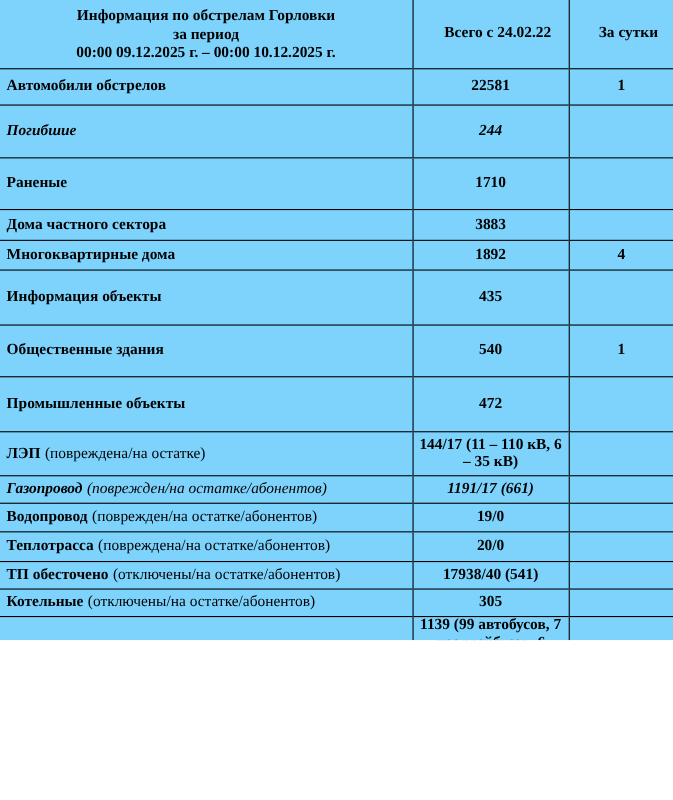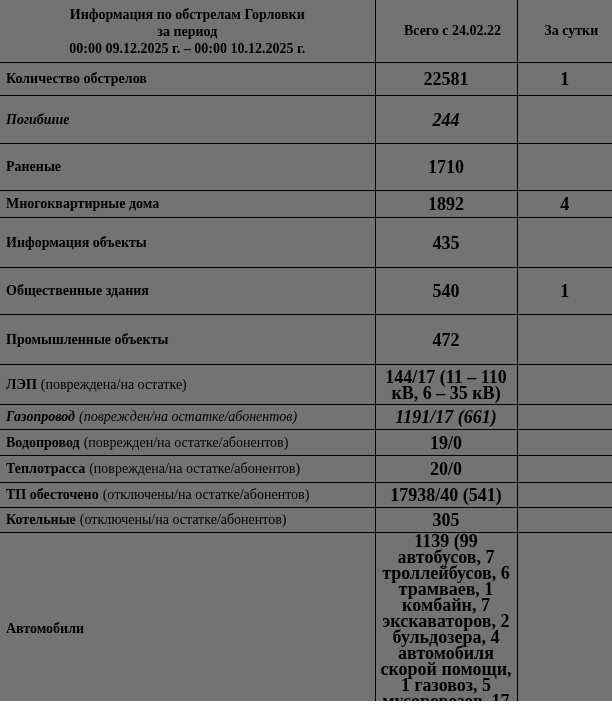--- a/index.html
+++ b/index.html
@@ -1,19 +1,19 @@
 <!DOCTYPE html>
 <html><head>
 <meta charset="utf-8">
 <style>
   html, body { margin: 0; padding: 0; background: #ffffff; }
   .page {
     width: 612px;
-    height: 701px;
-    background: #737373;
+    height: 582px;
+    background: #7dd3fc;
     overflow: hidden;
     font-family: "Liberation Serif", serif;
     color: #000000;
   }
   table {
     border-collapse: collapse;
     table-layout: fixed;
     width: 612px;
   }
   td, th { padding: 0; vertical-align: middle; overflow: hidden; }
@@ -37,21 +37,21 @@
     font-size: 14px;
     line-height: 16px;
   }
   .lbl { font-weight: bold; }
   .note { font-weight: normal; }
   .note:not(:empty) { margin-left: 4px; }
 
   .val {
     text-align: center;
     font-weight: bold;
-    font-size: 18px;
+    font-size: 14px;
     line-height: 16px;
     padding: 0 4px;
   }
 </style>
 </head>
 <body>
 
 <div class="page">
   <table>
     <colgroup>
@@ -65,32 +65,37 @@
           <div class="hdr-title-line">Информация по обстрелам Горловки</div>
           <div class="hdr-title-line">за период</div>
           <div class="hdr-title-line">00:00 09.12.2025 г. – 00:00 10.12.2025 г.</div>
         </th>
         <th class="c2">Всего с 24.02.22</th>
         <th class="c3">За сутки</th>
       </tr>
     </thead>
     <tbody id="rows">
         <tr style="height: 33px;">
-          <td class="c1 cell-label"><span class="lbl">Количество обстрелов</span><span class="note"></span></td>
+          <td class="c1 cell-label"><span class="lbl">Автомобили обстрелов</span><span class="note"></span></td>
           <td class="c2 val">22581</td>
           <td class="c3 val">1</td>
         </tr>
         <tr style="height: 48px; font-style: italic;">
           <td class="c1 cell-label"><span class="lbl">Погибшие</span><span class="note"></span></td>
           <td class="c2 val">244</td>
           <td class="c3 val"></td>
         </tr>
         <tr style="height: 47px;">
           <td class="c1 cell-label"><span class="lbl">Раненые</span><span class="note"></span></td>
           <td class="c2 val">1710</td>
+          <td class="c3 val"></td>
+        </tr>
+        <tr style="height: 28px;">
+          <td class="c1 cell-label"><span class="lbl">Дома частного сектора</span><span class="note"></span></td>
+          <td class="c2 val">3883</td>
           <td class="c3 val"></td>
         </tr>
         <tr style="height: 27px;">
           <td class="c1 cell-label"><span class="lbl">Многоквартирные дома</span><span class="note"></span></td>
           <td class="c2 val">1892</td>
           <td class="c3 val">4</td>
         </tr>
         <tr style="height: 50px;">
           <td class="c1 cell-label"><span class="lbl">Информация объекты</span><span class="note"></span></td>
           <td class="c2 val">435</td>

